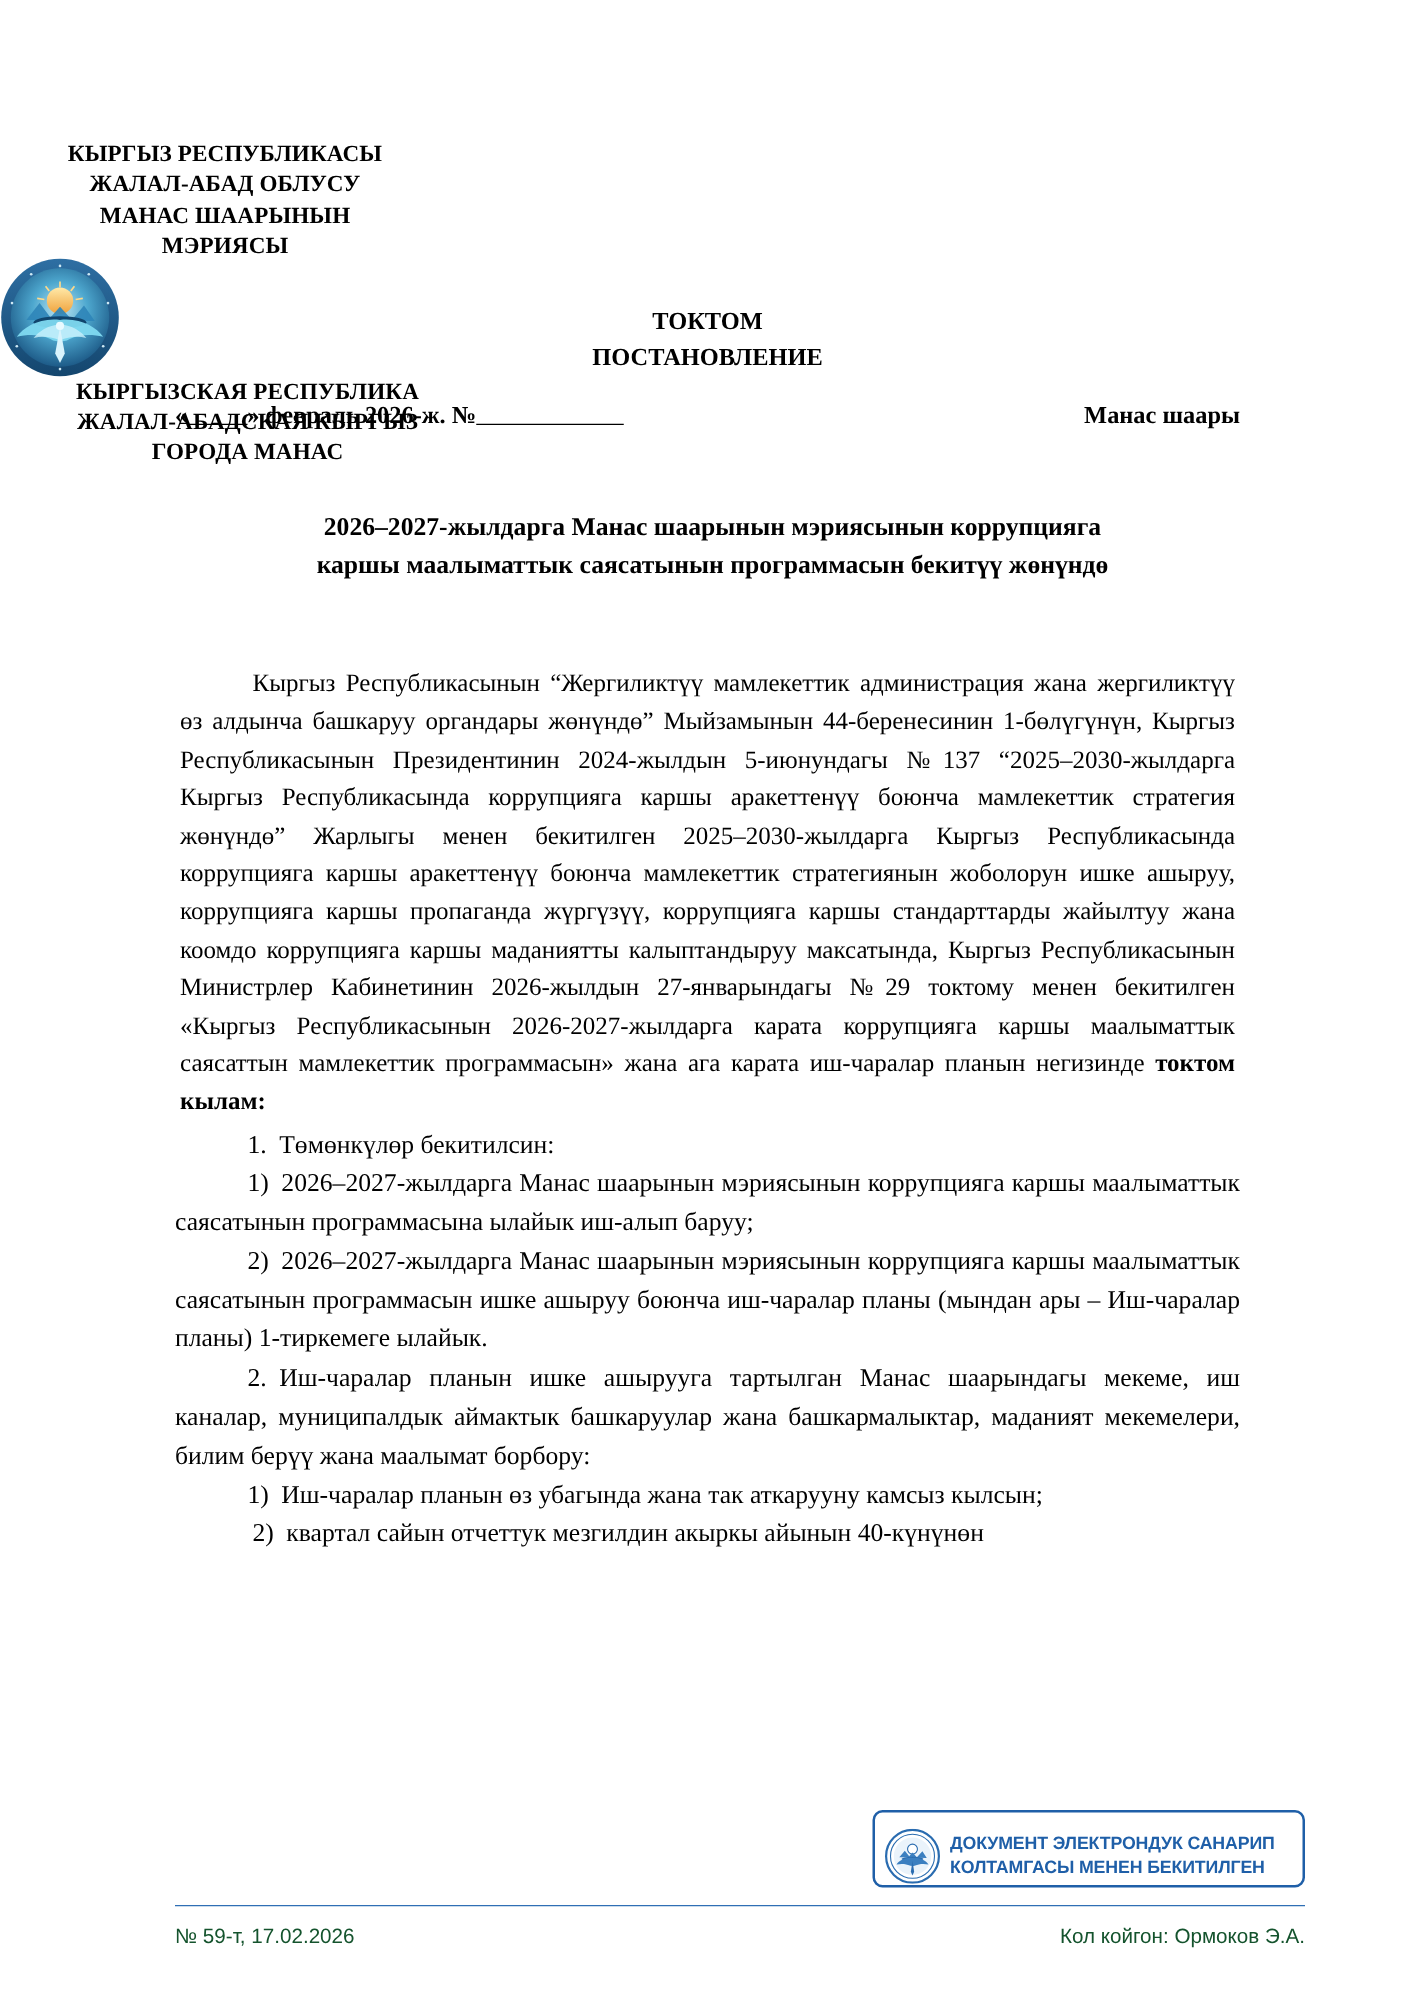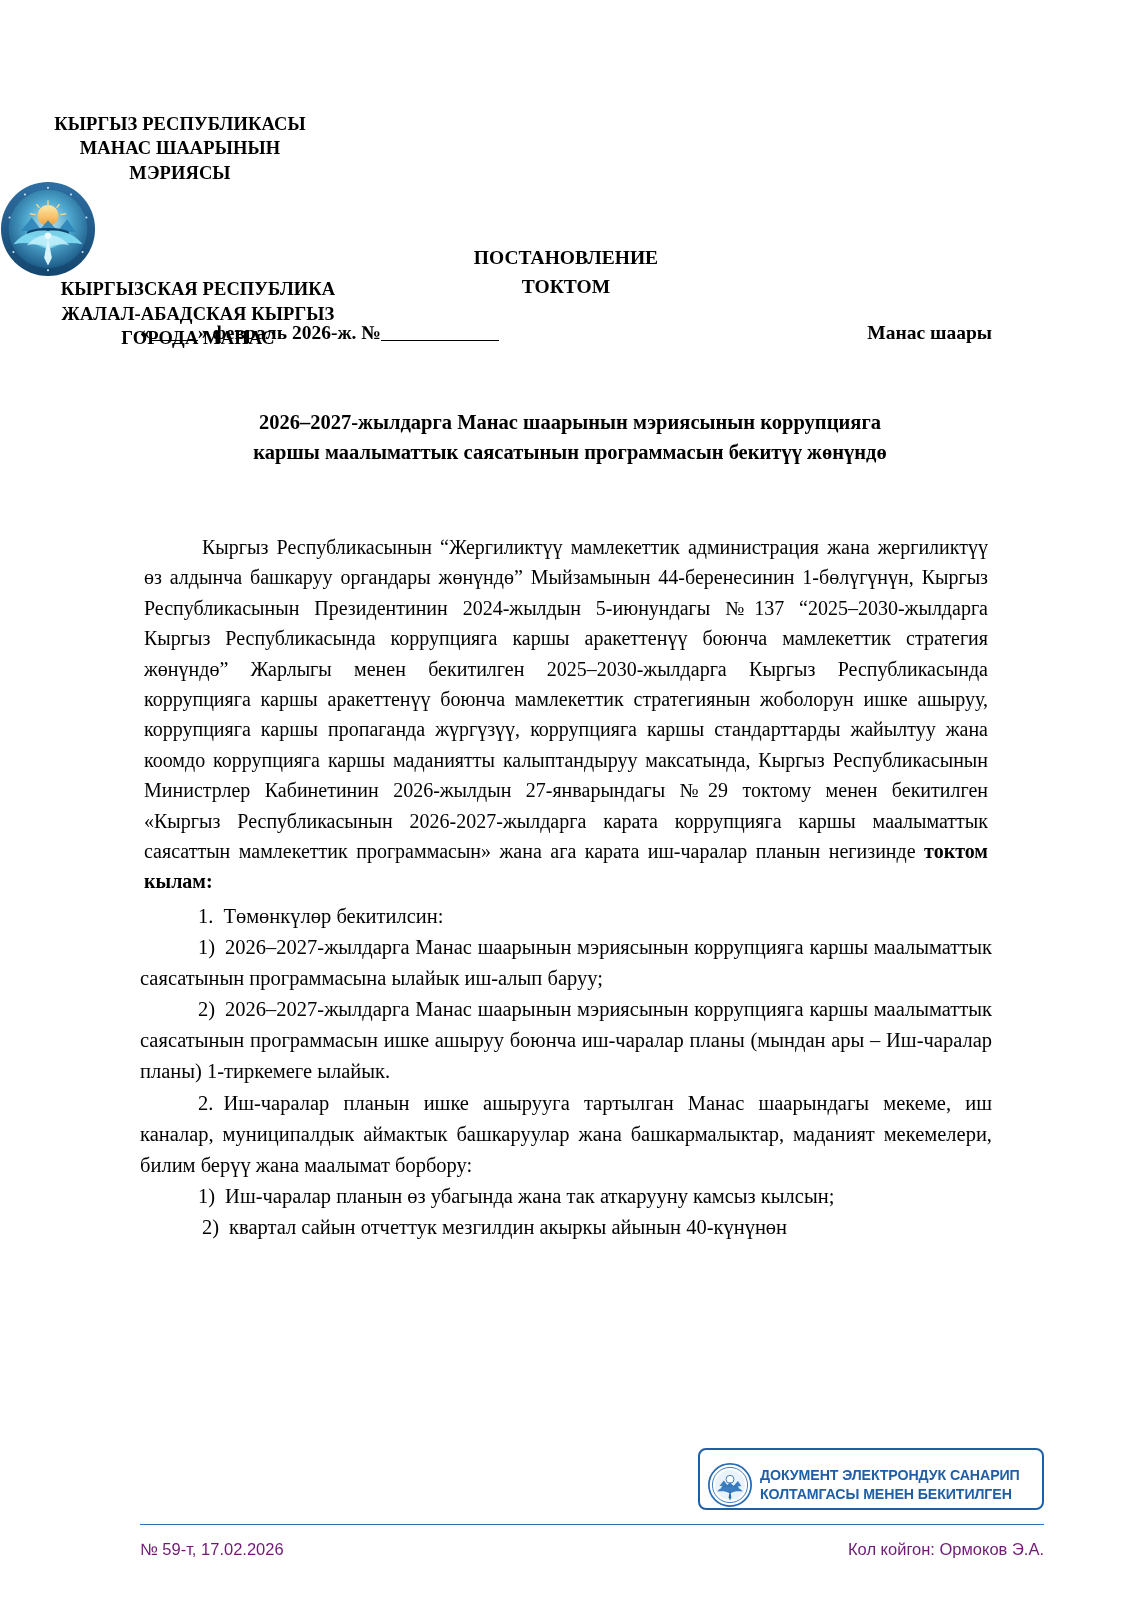--- a/index.html
+++ b/index.html
@@ -168,32 +168,33 @@
   .footer-line {
     position: absolute;
     left: 140px;
     top: 1540px;
     width: 904px;
     display: flex;
     justify-content: space-between;
     align-items: baseline;
     font-family: "Liberation Sans", "DejaVu Sans", sans-serif;
     font-size: 16.5px;
-    color: #701a75;
+    color: #14532d;
   }
 </style>
 </head>
 <body>
 
 <div class="page">
 
   <div class="doc-header">
 
     <div class="header-col left">
       <div>КЫРГЫЗ РЕСПУБЛИКАСЫ</div>
+      <div>ЖАЛАЛ-АБАД ОБЛУСУ</div>
       <div>МАНАС ШААРЫНЫН</div>
       <div>МЭРИЯСЫ</div>
     </div>
 
     <div class="emblem-wrap">
       <svg viewBox="0 0 100 100" width="96" height="96" aria-hidden="true">
         <defs>
           <radialGradient id="emblemBg" cx="50%" cy="42%" r="62%">
             <stop offset="0%" stop-color="#bfe6f2"></stop>
             <stop offset="45%" stop-color="#4ea8cf"></stop>
@@ -244,22 +245,22 @@
     </div>
 
     <div class="header-col right">
       <div>КЫРГЫЗСКАЯ РЕСПУБЛИКА</div>
       <div>ЖАЛАЛ-АБАДСКАЯ КЫРГЫЗ</div>
       <div>ГОРОДА МАНАС</div>
     </div>
   </div>
 
   <div class="doc-type">
+    <div>ТОКТОМ</div>
     <div>ПОСТАНОВЛЕНИЕ</div>
-    <div>ТОКТОМ</div>
   </div>
 
   <div class="date-line">
     <div class="date-left"><span>«</span><span class="blank-s"></span><span>» февраль 2026-ж. №</span><span class="blank-l"></span></div>
     <div>Манас шаары</div>
   </div>
 
   <div class="doc-title">2026–2027-жылдарга Манас шаарынын мэриясынын коррупцияга каршы маалыматтык саясатынын программасын бекитүү жөнүндө</div>
 
   <div class="body-wrap">

